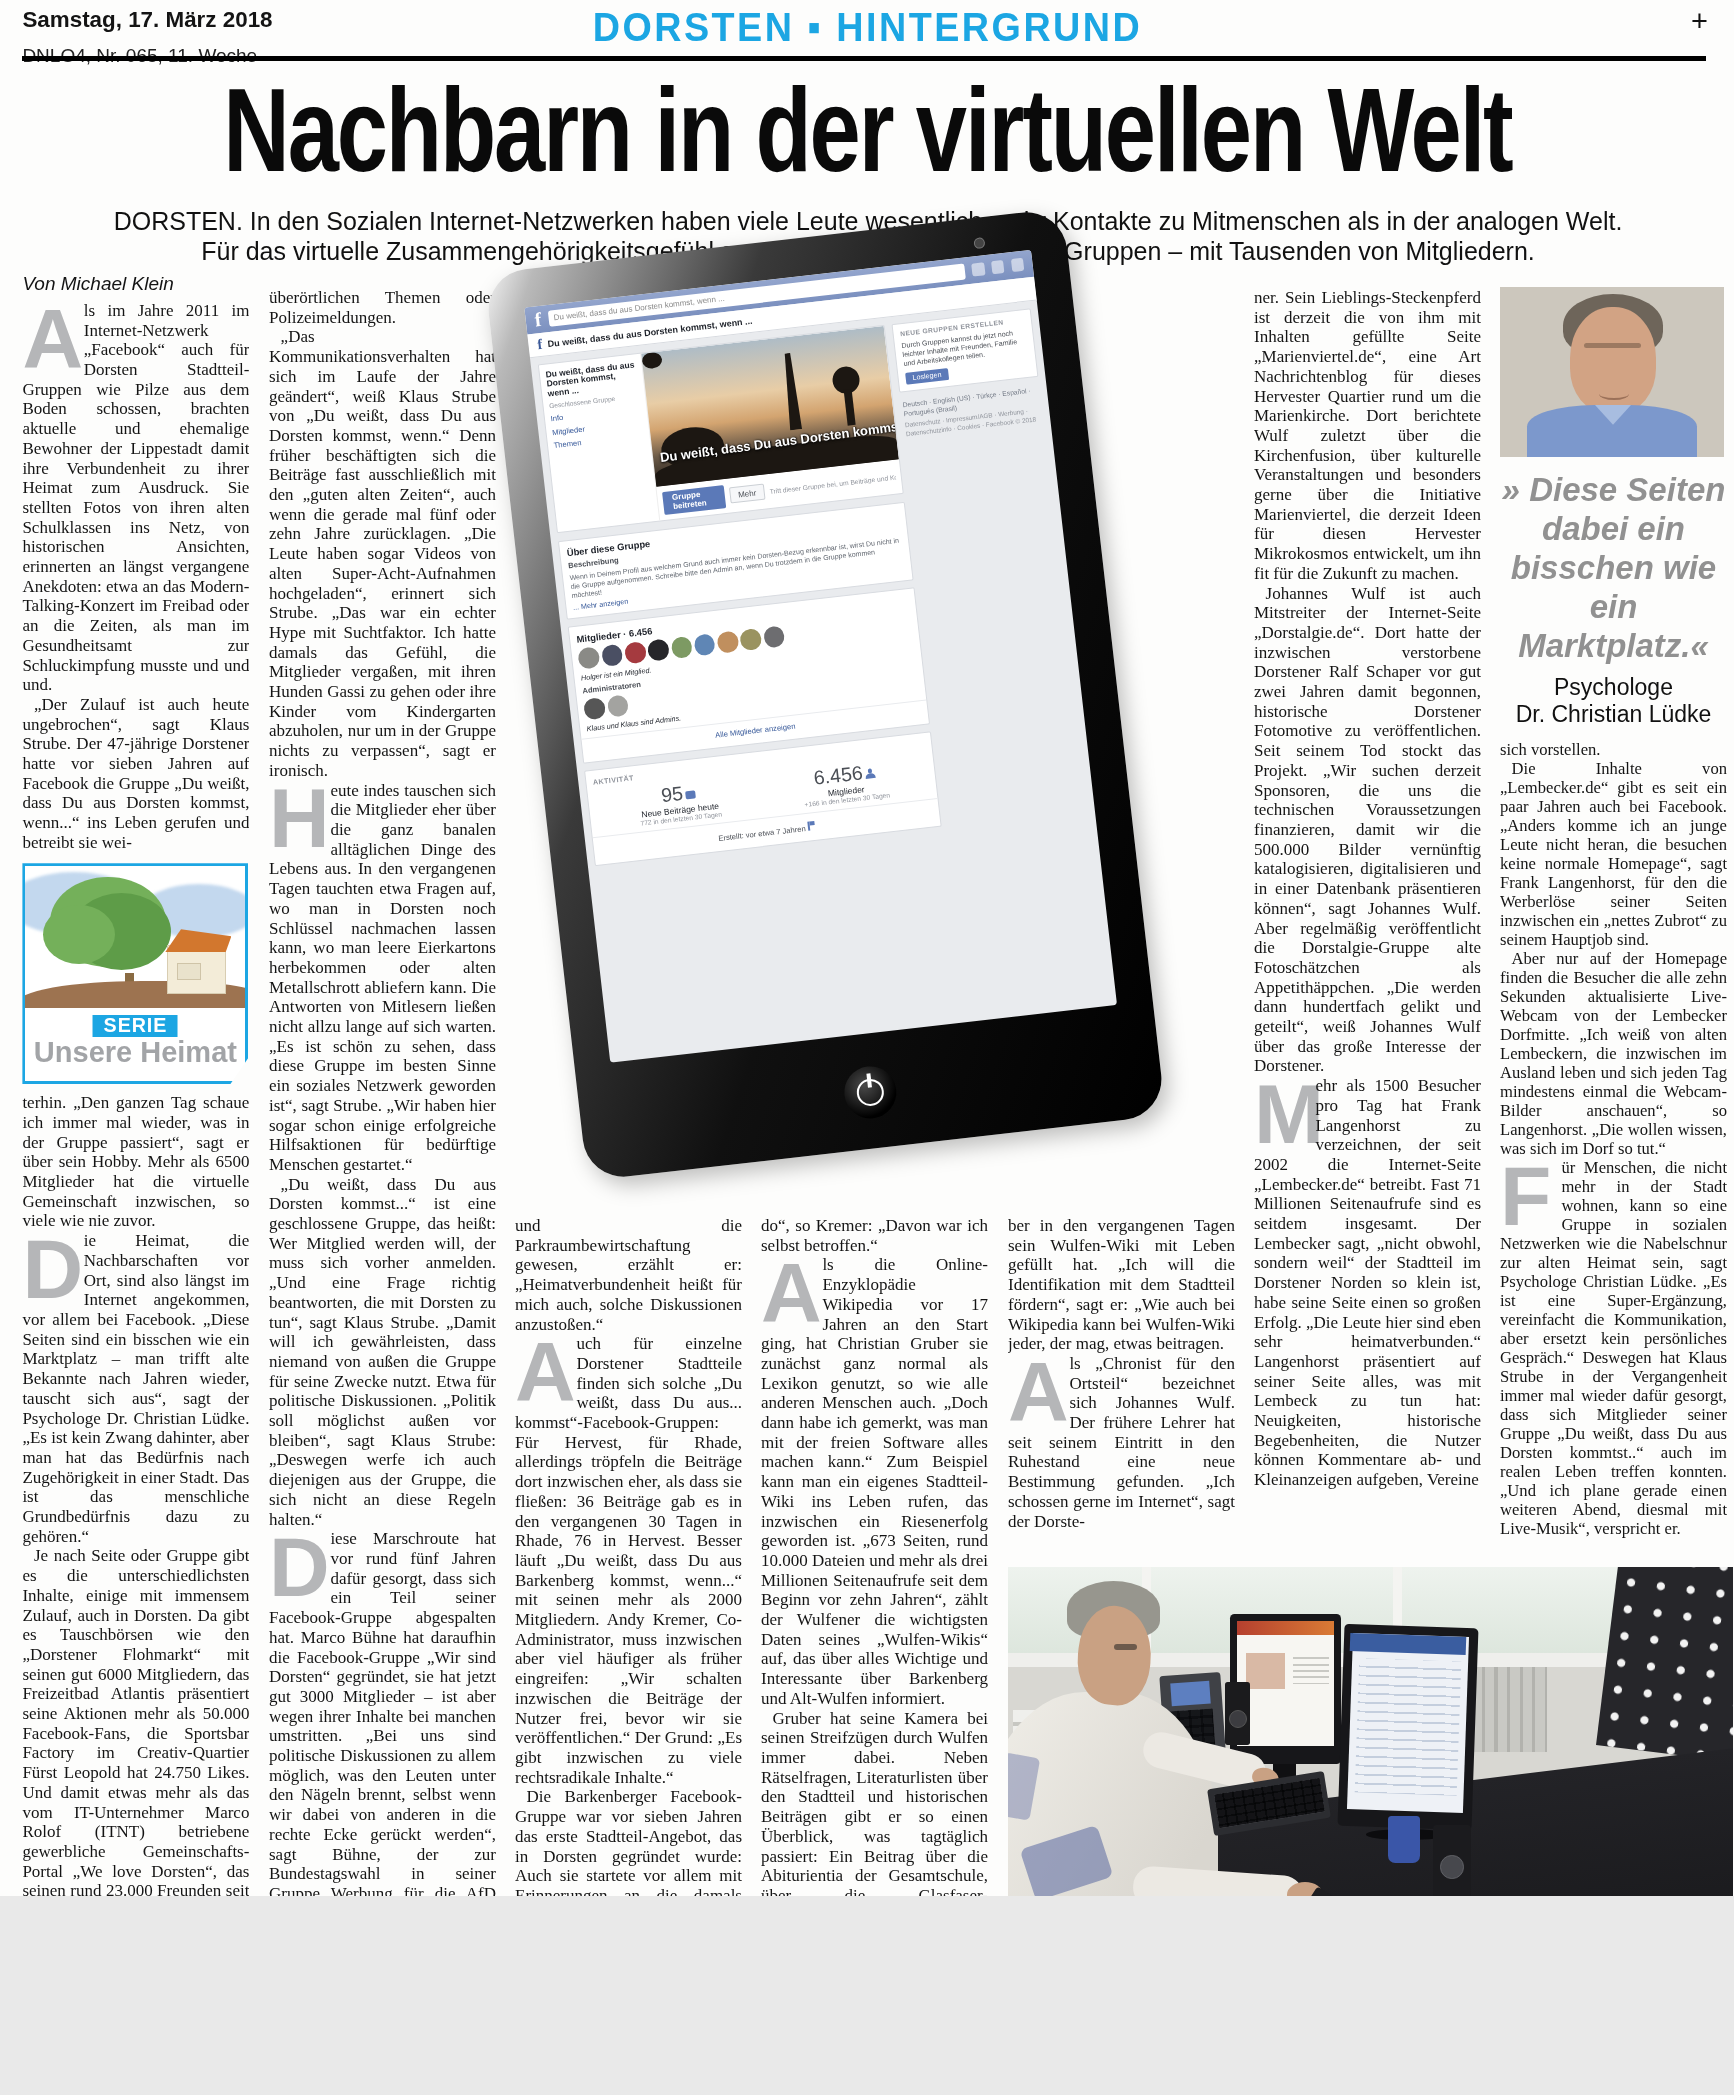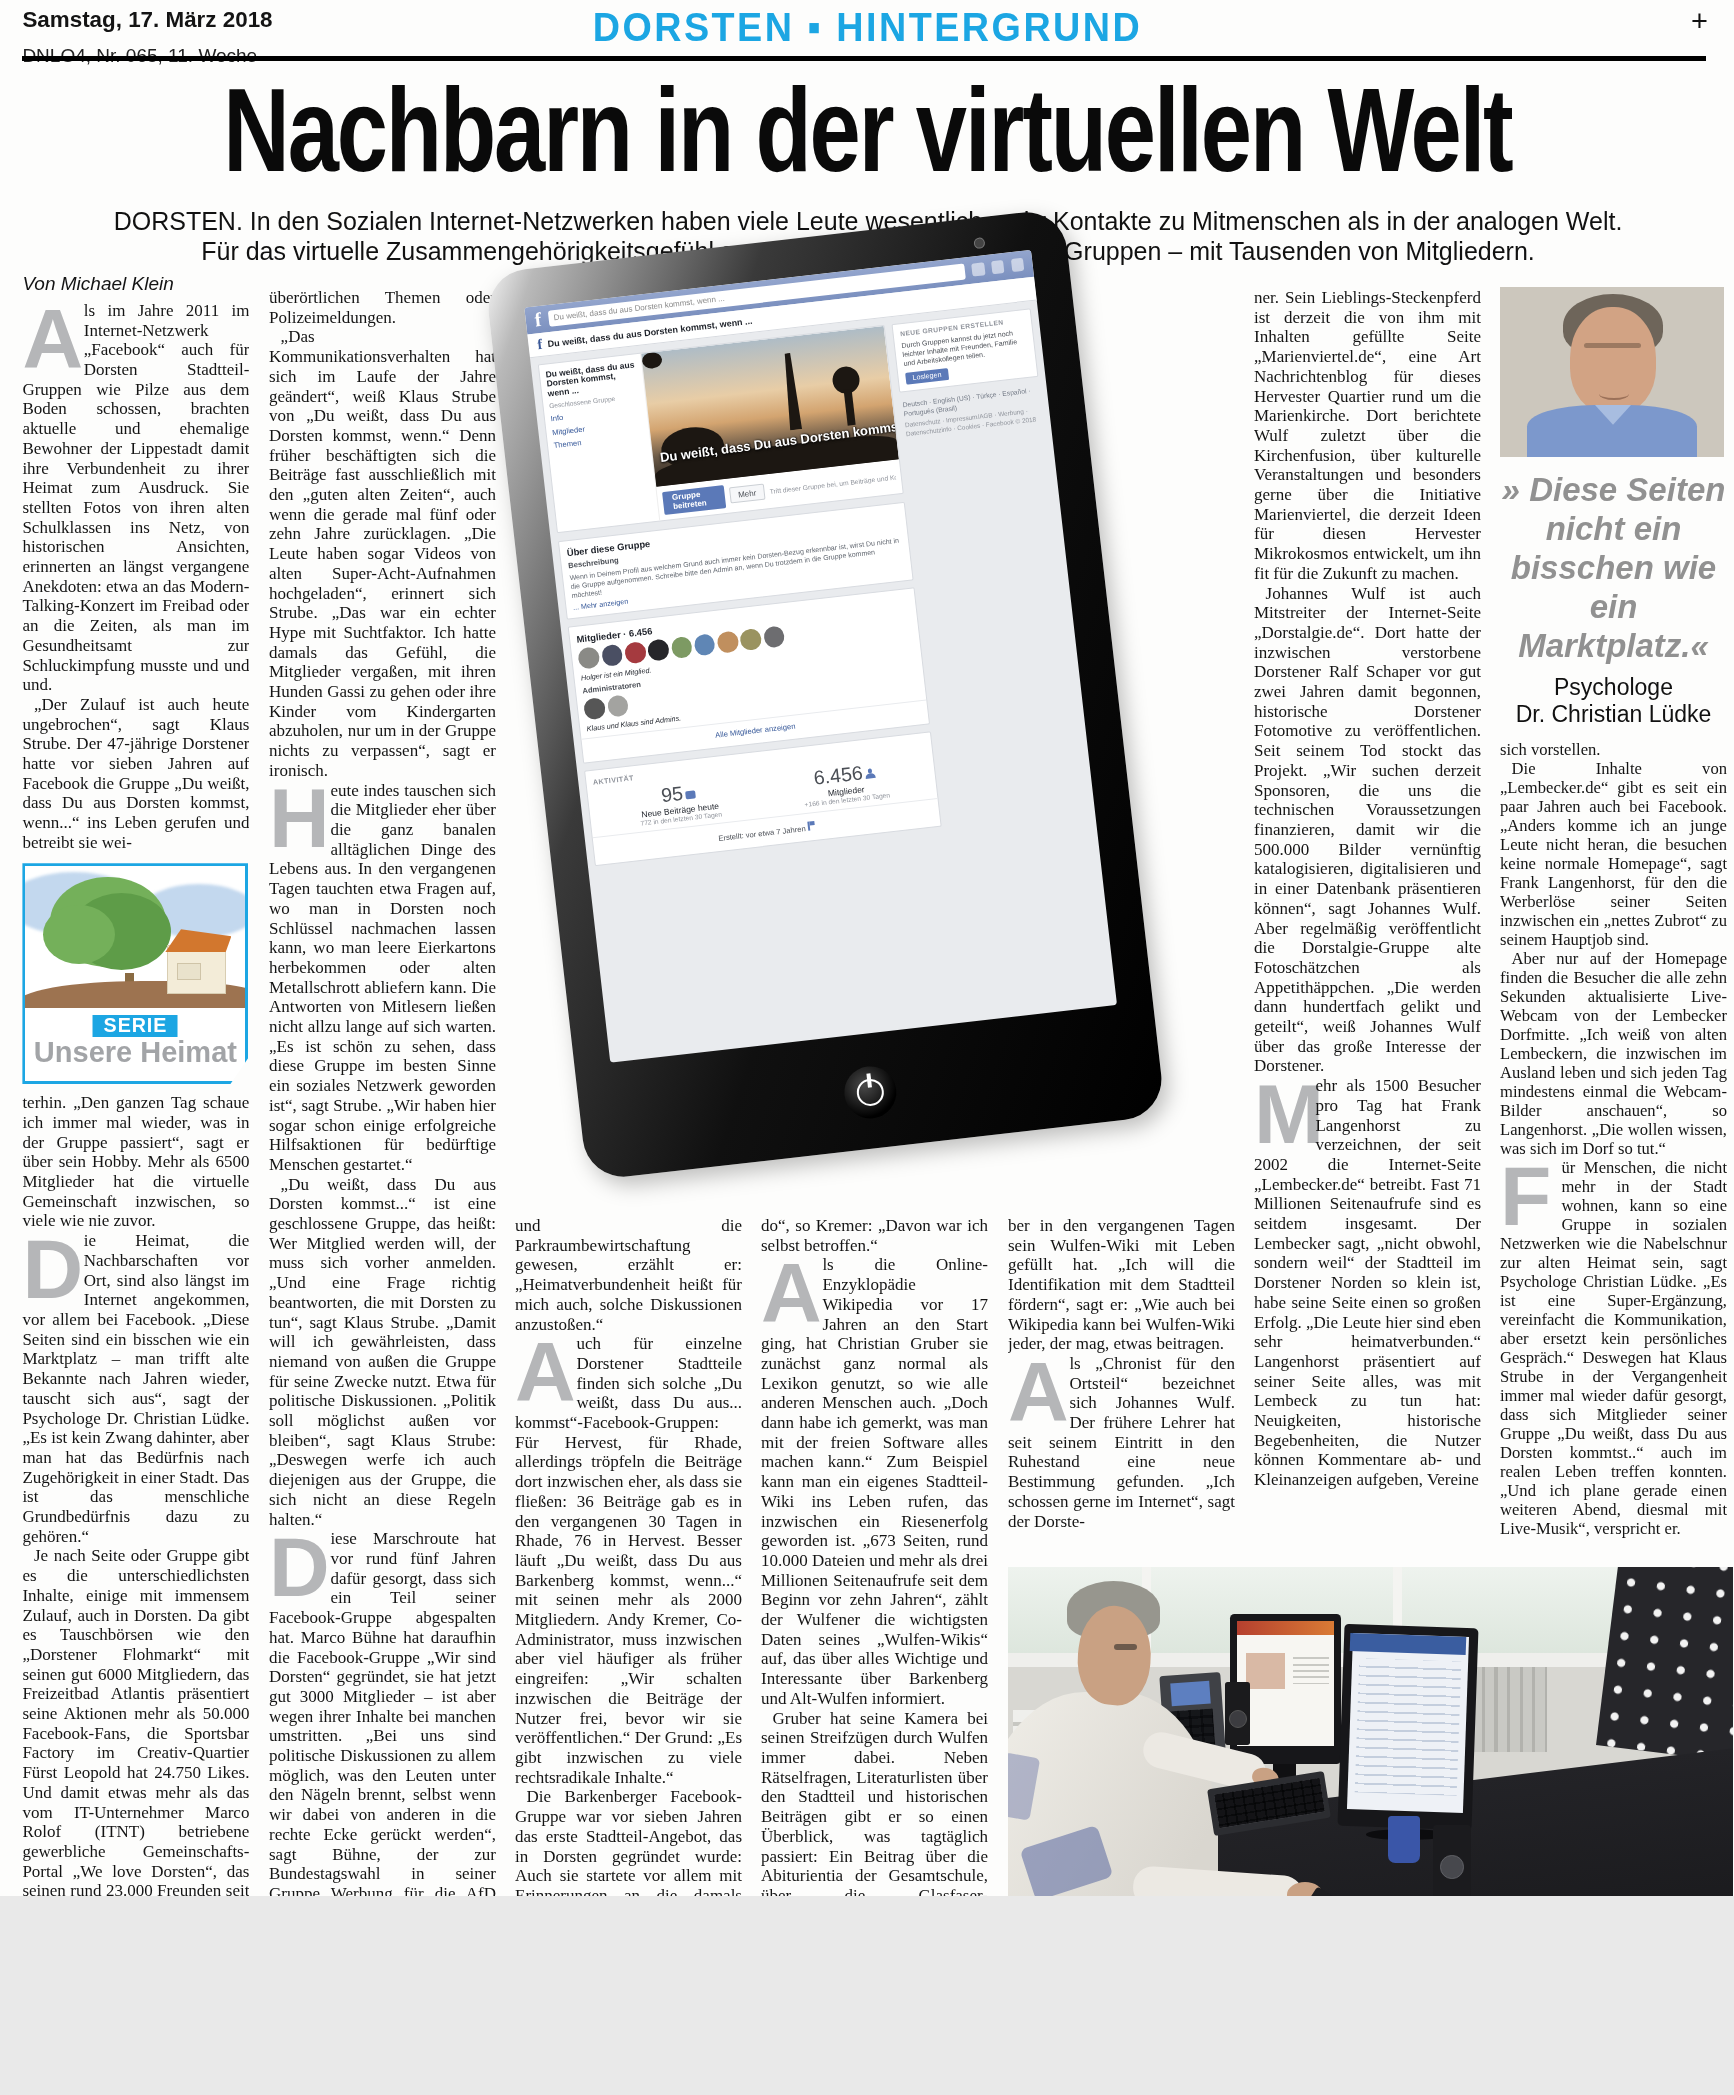--- a/index.html
+++ b/index.html
@@ -376,21 +376,21 @@
 
   <div class="abs col" id="col7">
     <div id="portrait">
       <div id="p-hair"></div>
       <div id="p-face"></div>
       <div id="p-brow"></div>
       <div id="p-smile"></div>
       <div id="p-shirt"></div>
       <div id="p-collar"></div>
     </div>
-    <div id="quote">» Diese Seiten nicht ein bisschen wie ein Marktplatz.«</div>
+    <div id="quote">» Diese Seiten dabei ein bisschen wie ein Marktplatz.«</div>
     <div id="quote-attr">
       <div>Psychologe</div>
       <div>Dr. Christian Lüdke</div>
     </div>
     <p>sich vorstellen.</p>
     <p class="ind">Die Inhalte von „Lembecker.de“ gibt es seit ein paar Jahren auch bei Facebook. „Anders komme ich an junge Leute nicht heran, die besuchen keine normale Homepage“, sagt Frank Langenhorst, für den die Werberlöse seiner Seiten inzwischen ein „nettes Zubrot“ zu seinem Hauptjob sind.</p>
     <p class="ind">Aber nur auf der Homepage finden die Besucher die alle zehn Sekunden aktualisierte Live-Webcam von der Lembecker Dorfmitte. „Ich weiß von alten Lembeckern, die inzwischen im Ausland leben und sich jeden Tag mindestens einmal die Webcam-Bilder anschauen“, so Langenhorst. „Die wollen wissen, was sich im Dorf so tut.“</p>
     <p><span class="dc">F</span><span>ür Menschen, die nicht mehr in der Stadt wohnen, kann so eine Gruppe in sozialen Netzwerken wie die Nabelschnur zur alten Heimat sein, sagt Psychologe Christian Lüdke. „Es ist eine Super-Ergänzung, vereinfacht die Kommunikation, aber ersetzt kein persönliches Gespräch.“ Deswegen hat Klaus Strube in der Vergangenheit immer mal wieder dafür gesorgt, dass sich Mitglieder seiner Gruppe „Du weißt, dass Du aus Dorsten kommtst..“ auch im realen Leben treffen konnten. „Und ich plane gerade einen weiteren Abend, diesmal mit Live-Musik“, verspricht er.</span></p>
   </div>
 

